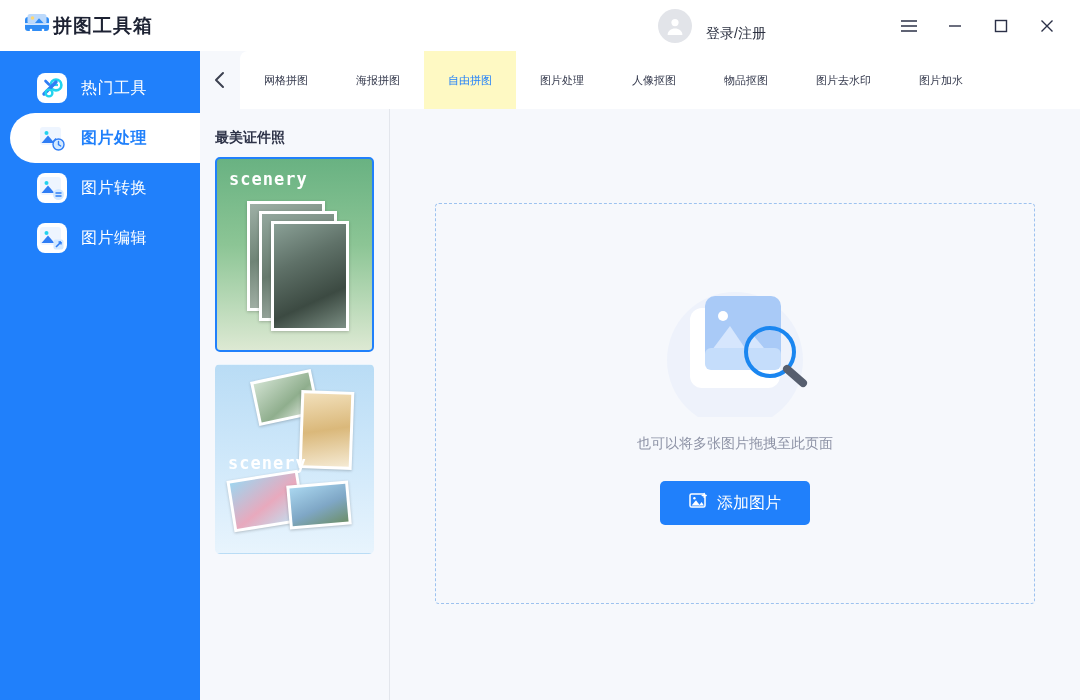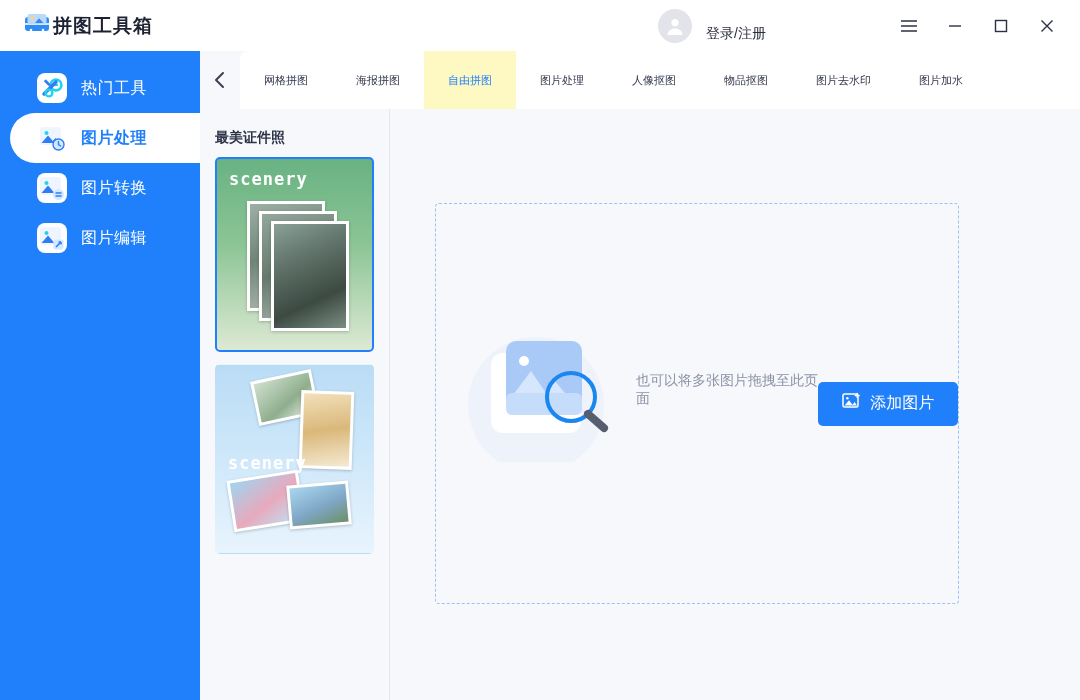--- a/index.html
+++ b/index.html
@@ -87,23 +87,23 @@
     font-size: 17px; letter-spacing: 1px; z-index: 5; font-weight: bold;
   }
   .tpl1 { background: linear-gradient(180deg, #69b282 0%, #8cc595 45%, #dde9d3 100%); }
   .tpl2 { background: linear-gradient(180deg, #b9dcf5 0%, #cfe8fa 50%, #e8f4fd 100%); height: 190px;}
 
   .ph { position: absolute; background: #ffffff; padding: 3px; box-shadow: 0 1px 3px rgba(0,0,0,.22); }
   .ph > div { width: 100%; height: 100%; }
 
   
   .dropzone {
-    position: absolute; left: 435px; top: 203px; width: 524px; height: 401px;
+    position: absolute; left: 435px; top: 203px; width: 600px; height: 401px;
     border: 1px dashed #9dc2ef; border-radius: 4px;
-    display: flex; flex-direction: row; align-items: center; justify-content: center;
+    display: flex; flex-direction: column; align-items: center; justify-content: center;
   }
   .dz-art { position: relative; width: 200px; height: 135px; margin-bottom: 18px; }
   .dz-hint { font-size: 14px; color: #8e93a6; margin-bottom: 28px; }
   .add-btn {
     display: flex; align-items: center; justify-content: center; gap: 9px;
     width: 150px; height: 44px; background: #2080fb; color: #fff;
     border-radius: 5px; font-size: 16px; border: none; cursor: pointer;
   }
 </style>
 </head>

